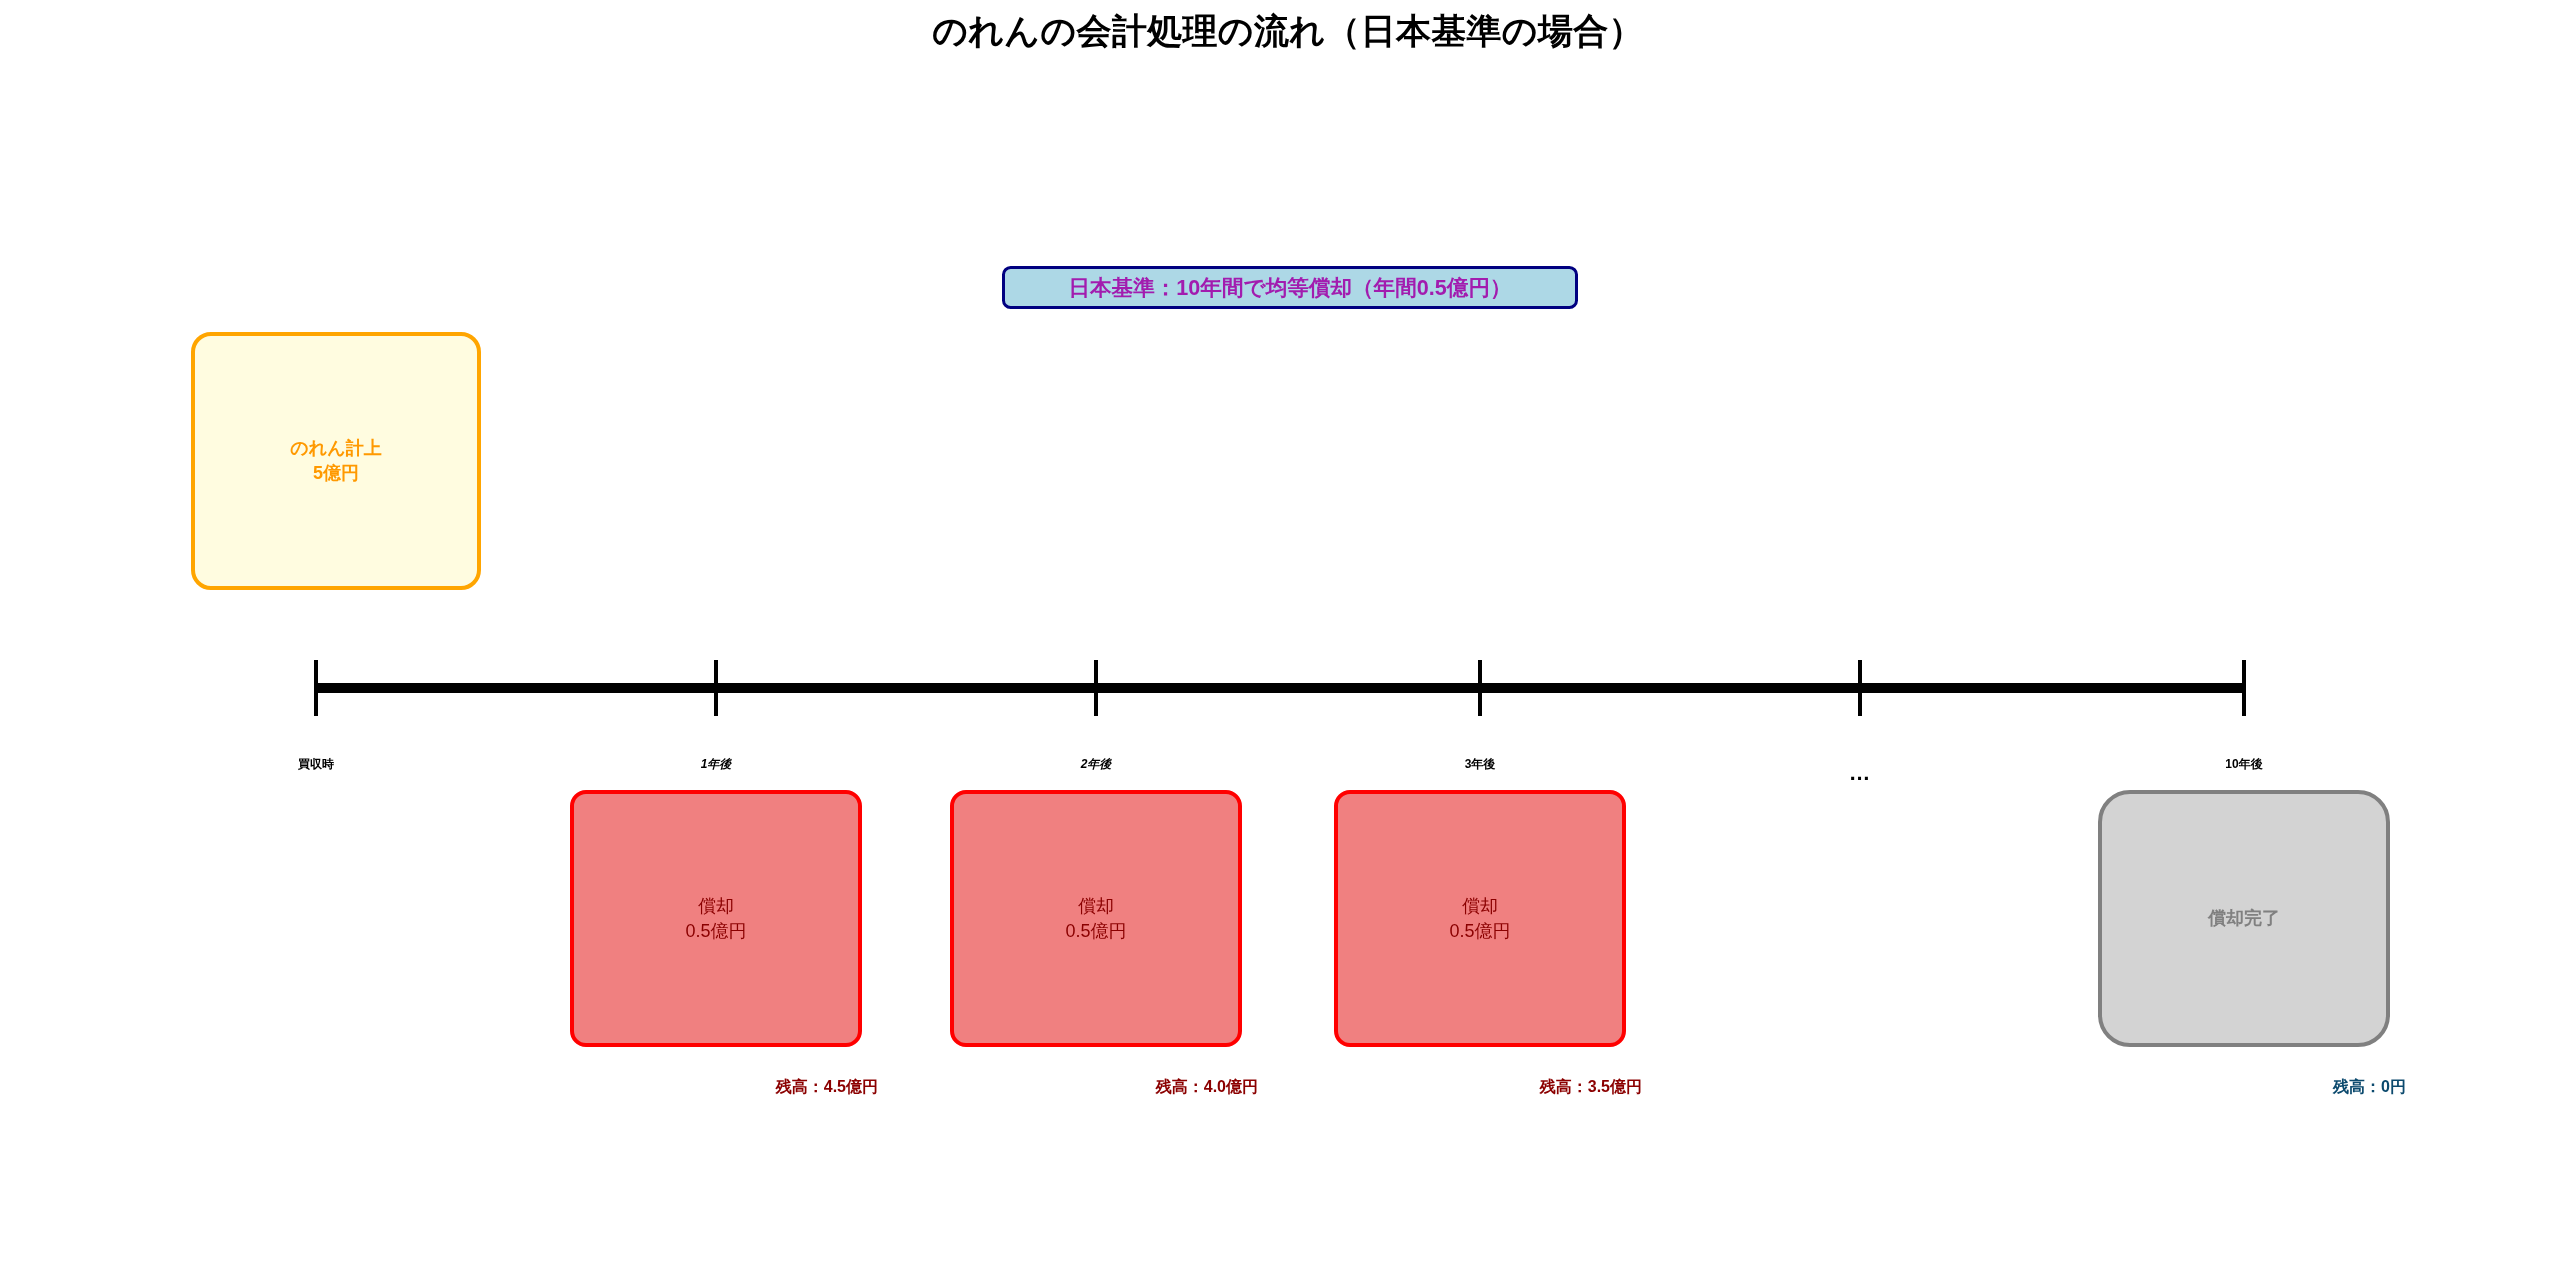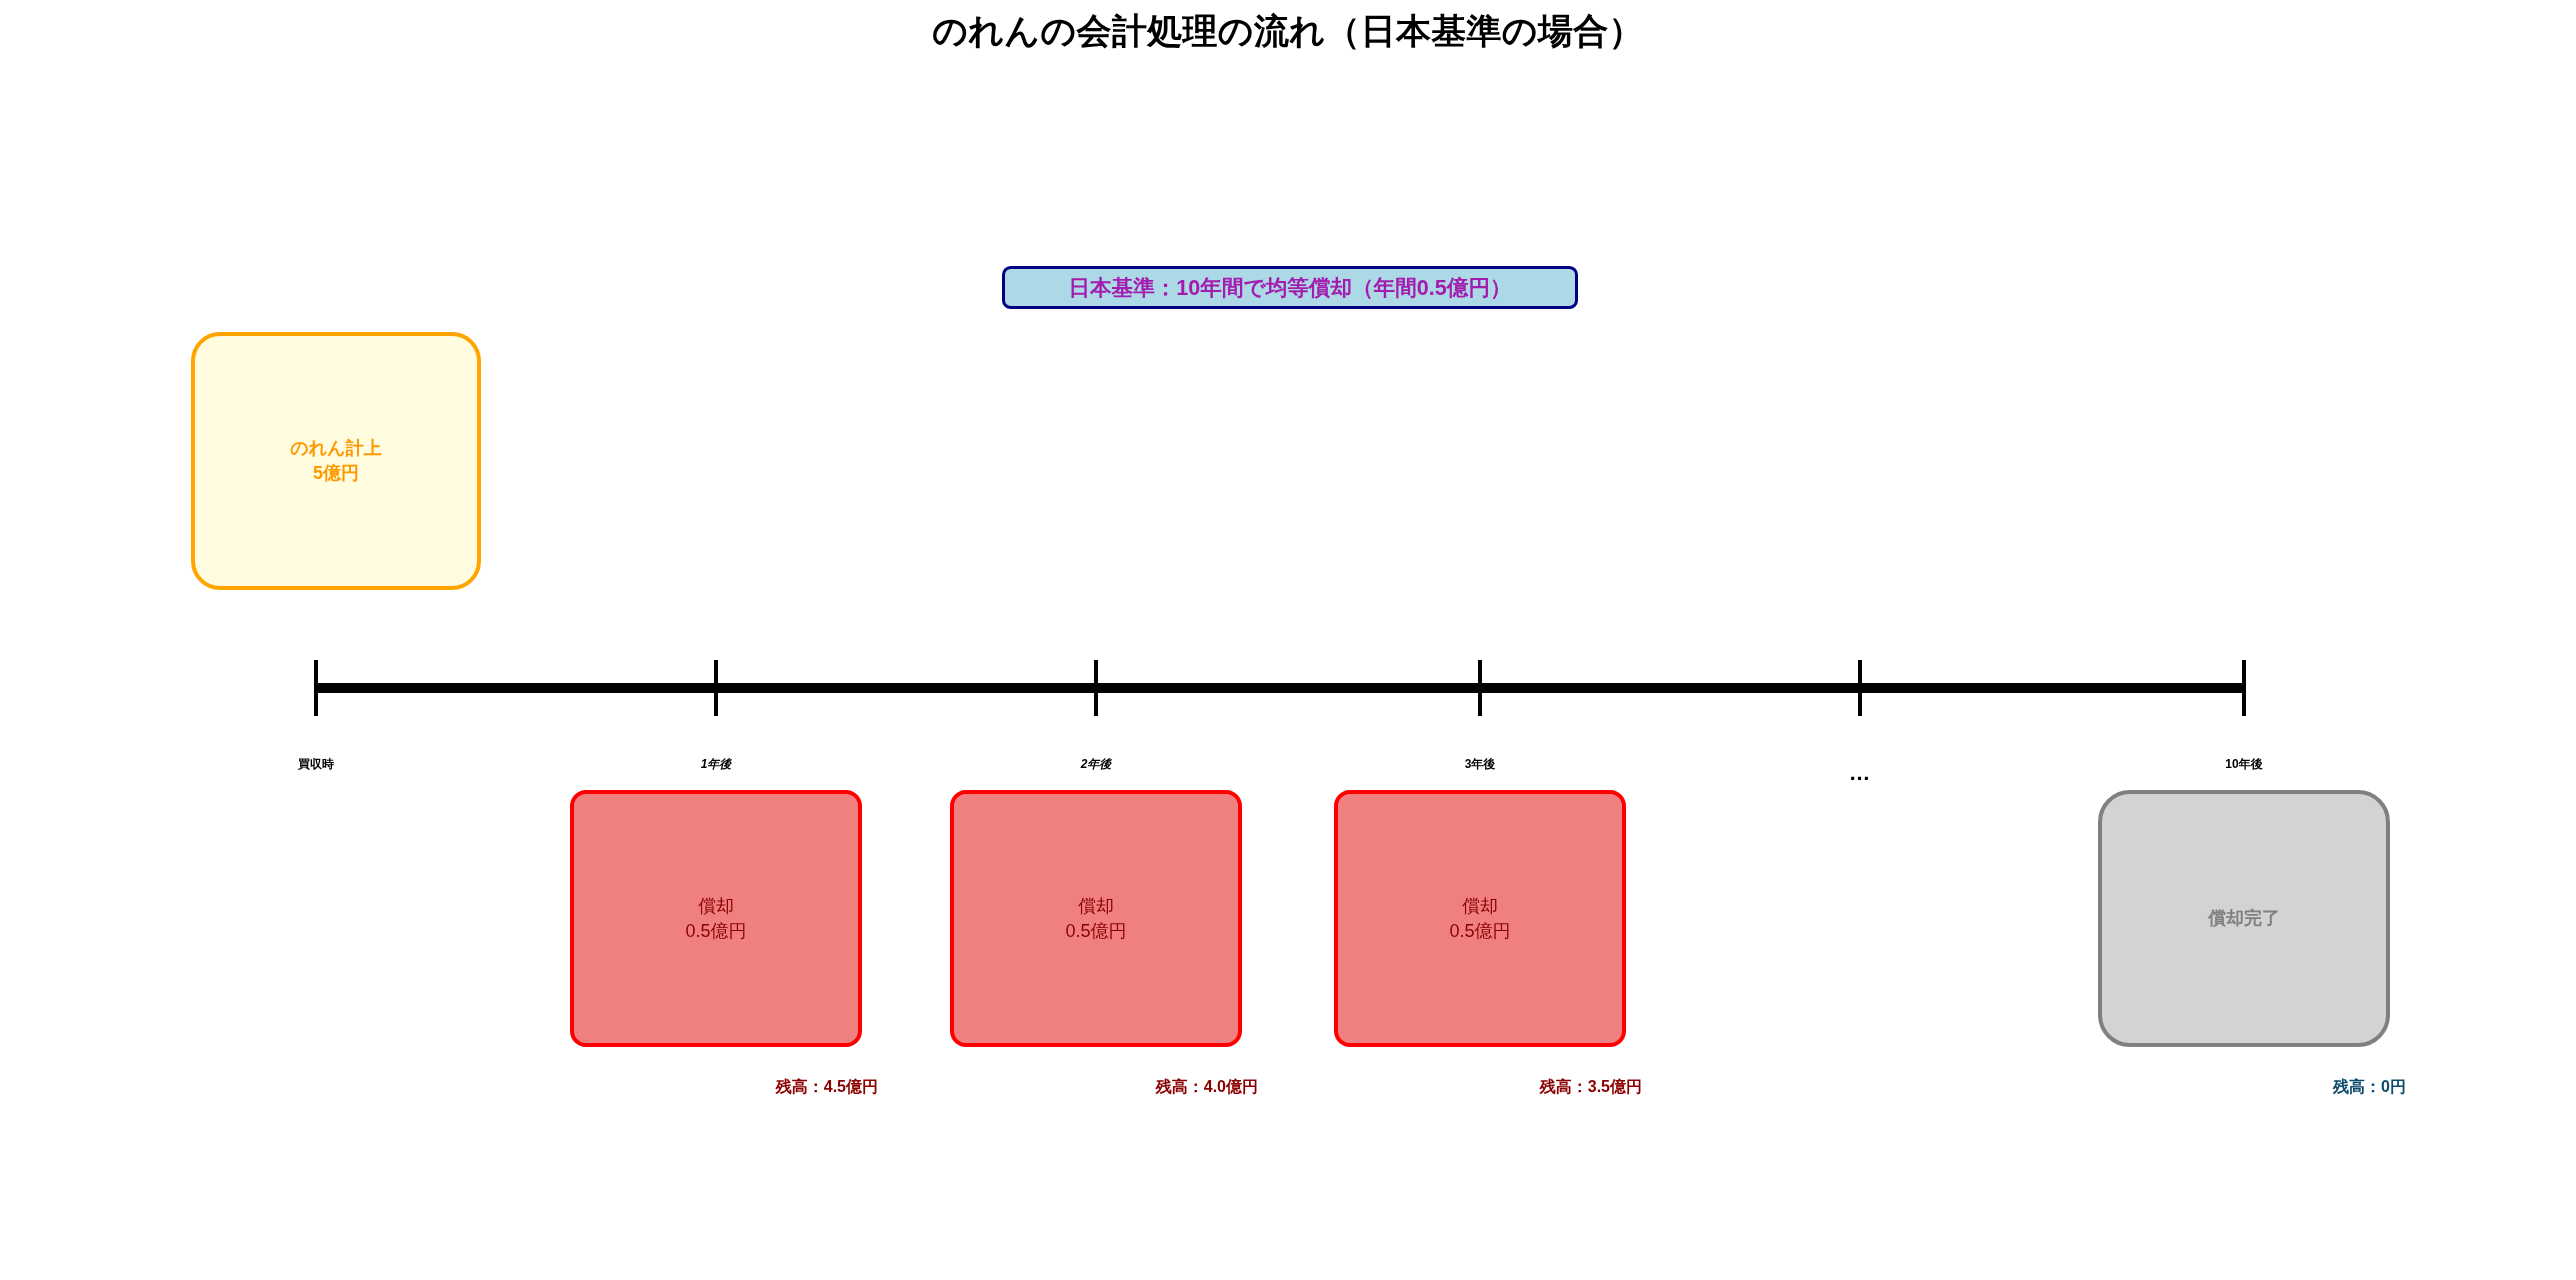--- a/index.html
+++ b/index.html
@@ -59,21 +59,21 @@
   
   #goodwill-box {
     position: absolute;
     left: 191px;
     top: 332px;
     width: 290px;
     height: 258px;
     box-sizing: border-box;
     background: #FFFCE0;
     border: 4.9px solid #FFA500;
-    border-radius: 29px;
+    border-radius: 20px;
     display: flex;
     align-items: center;
     justify-content: center;
   }
   #goodwill-box .box-text {
     text-align: center;
     font-size: 18px;
     font-weight: bold;
     color: #FF9900;
     line-height: 1.38;

